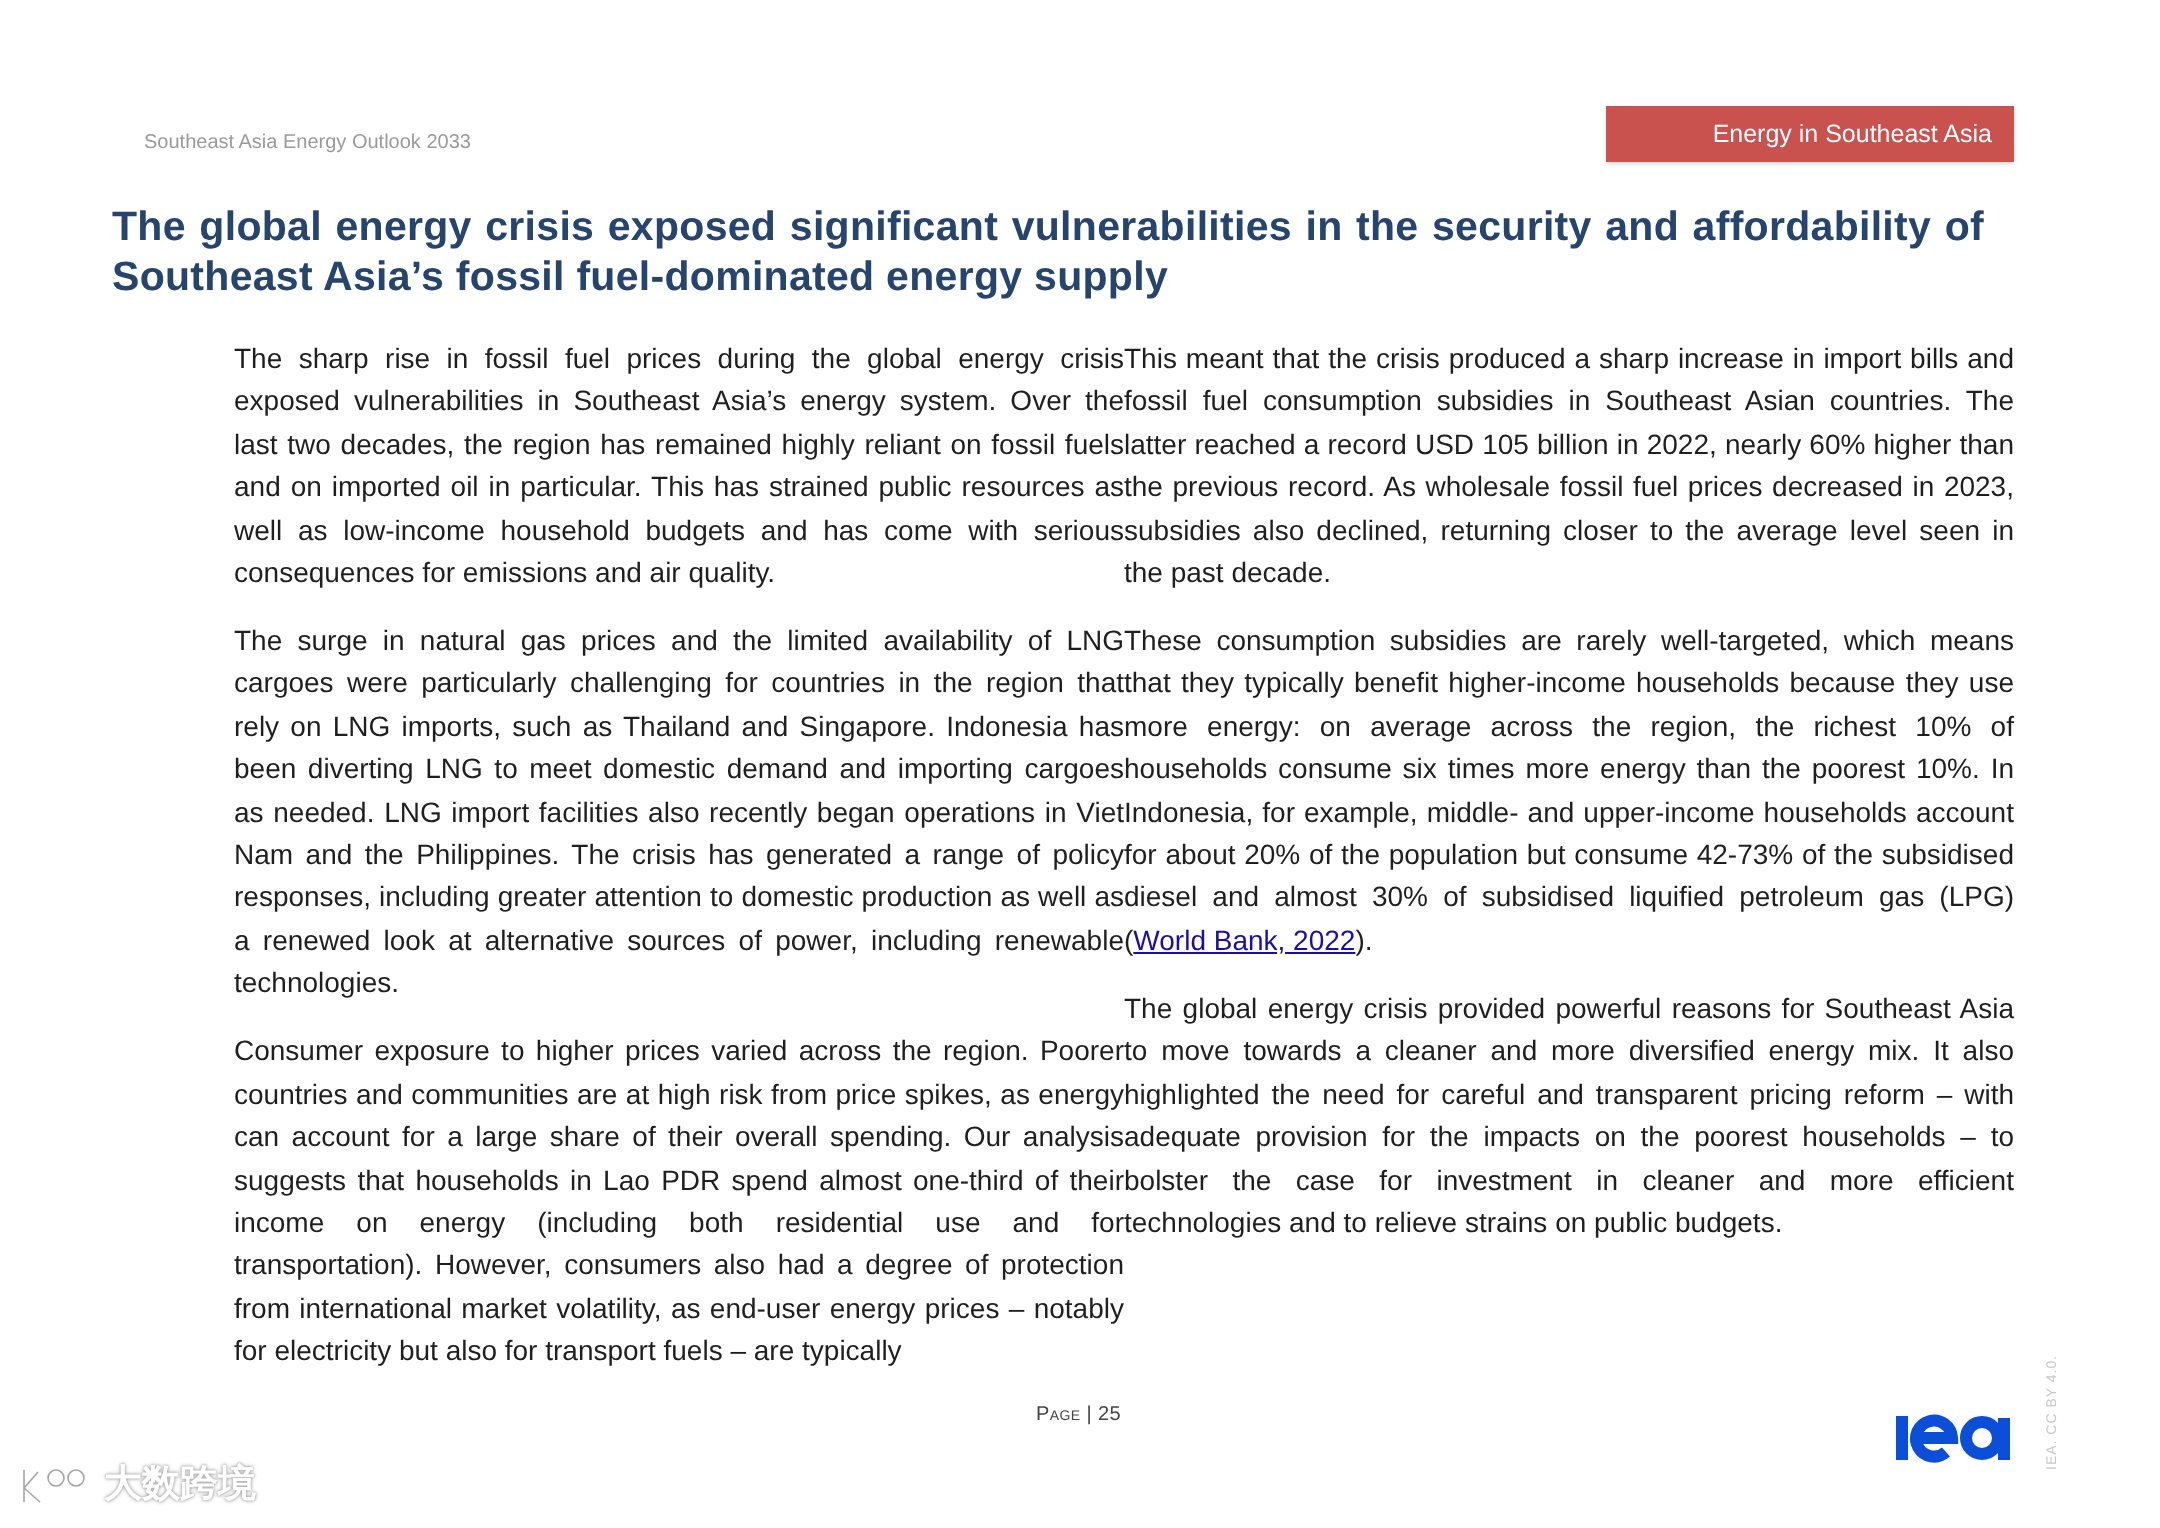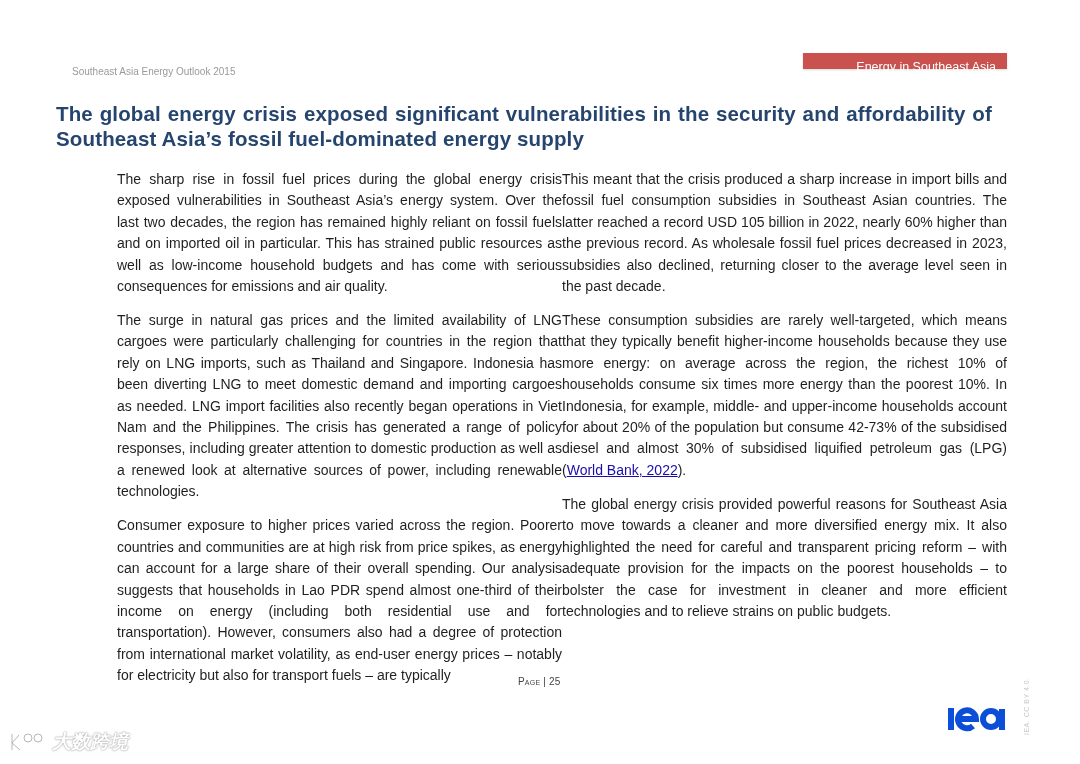--- a/index.html
+++ b/index.html
@@ -20,21 +20,21 @@
       left: 72px;
       top: 66px;
       font-size: 10px;
       color: #9a9a9a;
     }
     .section-tab {
       position: absolute;
       left: 803px;
       top: 53px;
       width: 204px;
-      height: 16px;
+      height: 28px;
       background: #c9514e;
       color: #ffffff;
       font-size: 12.5px;
       line-height: 28px;
       text-align: right;
       box-sizing: border-box;
       padding-right: 11px;
       box-shadow: 0 1px 2px rgba(0,0,0,0.15);
     }
     .page-title {
@@ -65,21 +65,21 @@
       margin: 0 0 12.6px 0;
       text-align: justify;
     }
     .column a {
       color: #1a0dab;
       text-decoration: underline;
     }
     .page-number {
       position: absolute;
       left: 518px;
-      top: 676px;
+      top: 702px;
       font-size: 10px;
       color: #444;
       letter-spacing: 0.2px;
     }
     .page-number .sc {
       font-variant: small-caps;
     }
     .iea-logo {
       position: absolute;
       left: 946px;
@@ -96,35 +96,34 @@
       font-size: 7px;
       color: #c8c8c8;
       letter-spacing: 0.5px;
       white-space: nowrap;
     }
     .watermark {
       position: absolute;
       left: 8px;
       top: 729px;
       display: flex;
-      align-items: center;
+      align-items: flex-end;
       gap: 6px;
       color: #ffffff;
       font-size: 19px;
       font-weight: bold;
       text-shadow: 0 0 2px #9c9c9c, 0 0 1px #8a8a8a;
       opacity: 0.9;
-      font-style: italic;
     }
     .watermark svg { display: block; }
   </style>
 </head>
 <body>
 
-<div class="running-header">Southeast Asia Energy Outlook 2015</div>
+<div class="running-header">Southeast Asia Energy Outlook 2033</div>
 
 <div class="section-tab">Energy in Southeast Asia</div>
 
 <h1 class="page-title">The global energy crisis exposed significant vulnerabilities in the security and affordability of Southeast Asia’s fossil fuel-dominated energy supply</h1>
 
 <div class="column col-left">
   <p>The sharp rise in fossil fuel prices during the global energy crisis exposed vulnerabilities in Southeast Asia’s energy system. Over the last two decades, the region has remained highly reliant on fossil fuels and on imported oil in particular. This has strained public resources as well as low-income household budgets and has come with serious consequences for emissions and air quality.</p>
   <p>The surge in natural gas prices and the limited availability of LNG cargoes were particularly challenging for countries in the region that rely on LNG imports, such as Thailand and Singapore. Indonesia has been diverting LNG to meet domestic demand and importing cargoes as needed. LNG import facilities also recently began operations in Viet Nam and the Philippines. The crisis has generated a range of policy responses, including greater attention to domestic production as well as a renewed look at alternative sources of power, including renewable technologies.</p>
   <p>Consumer exposure to higher prices varied across the region. Poorer countries and communities are at high risk from price spikes, as energy can account for a large share of their overall spending. Our analysis suggests that households in Lao PDR spend almost one-third of their income on energy (including both residential use and for transportation). However, consumers also had a degree of protection from international market volatility, as end-user energy prices – notably for electricity but also for transport fuels – are typically</p>
 </div>

